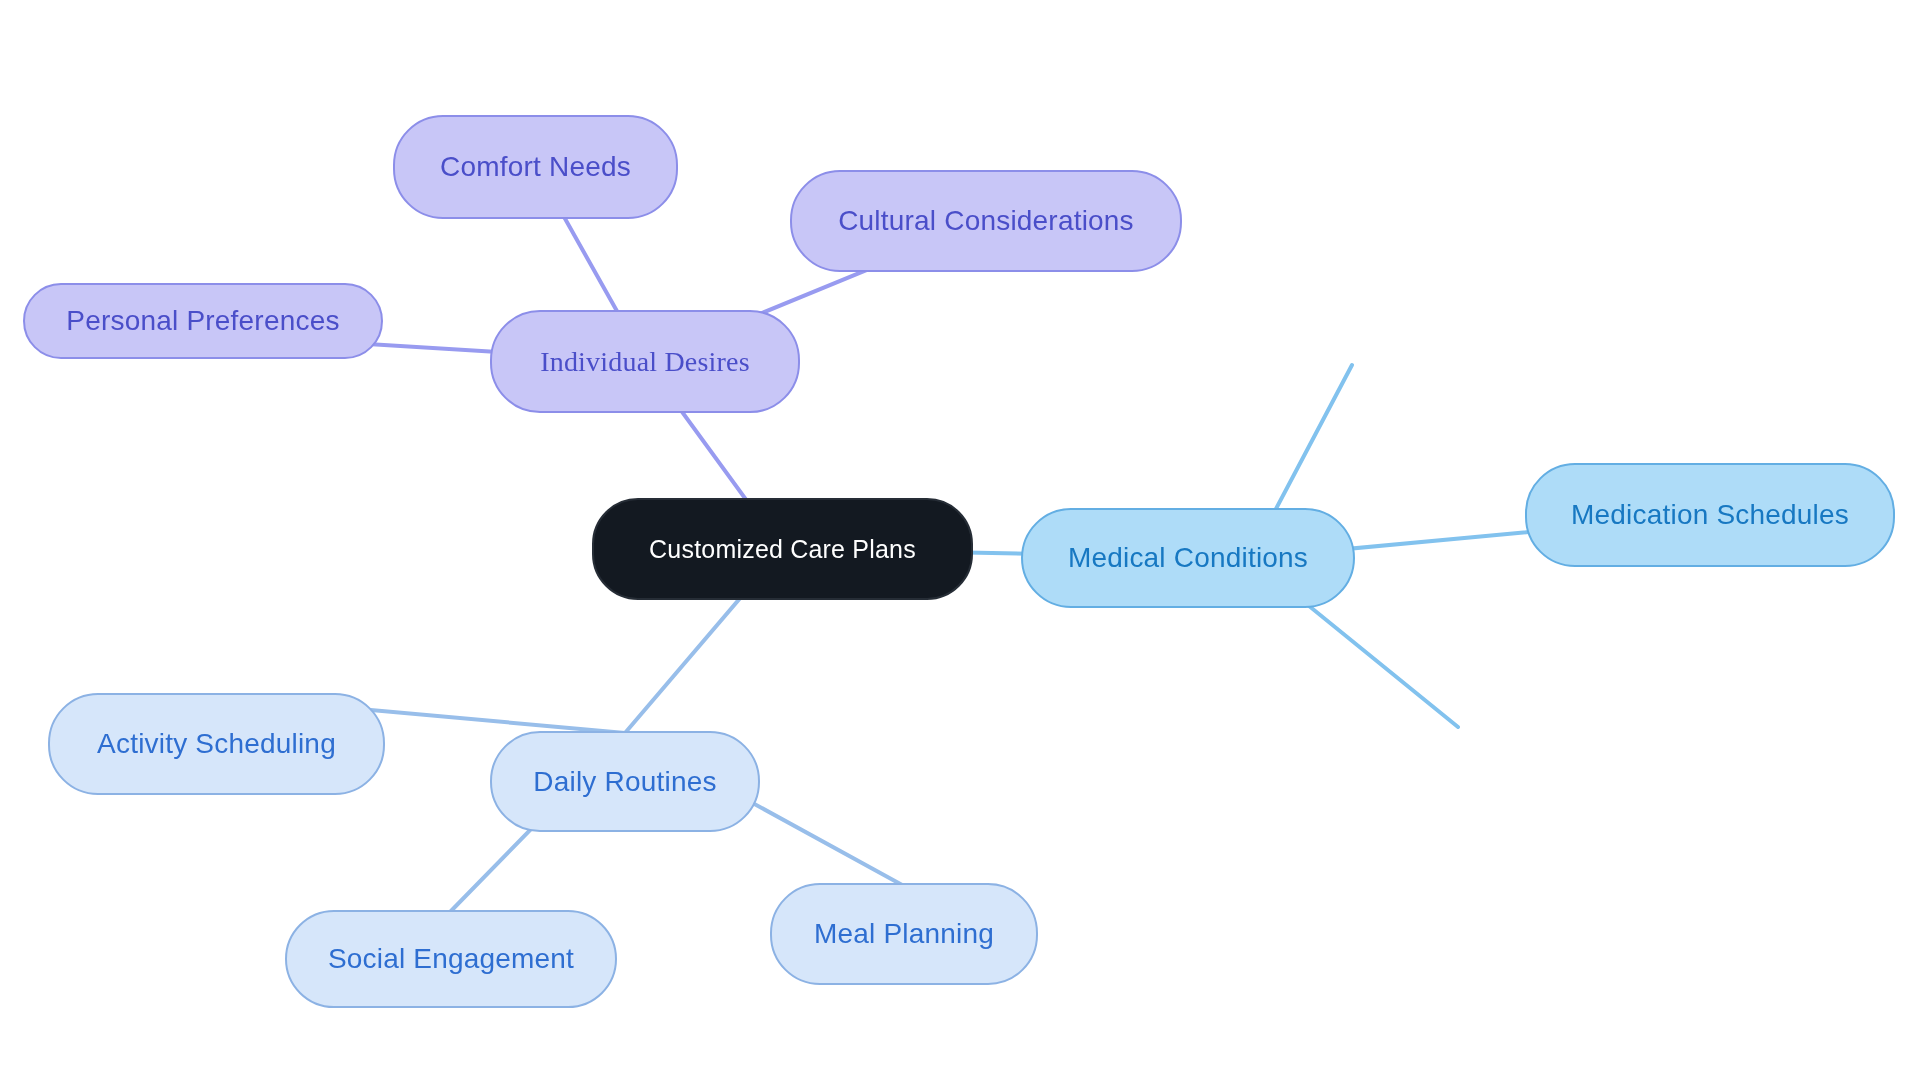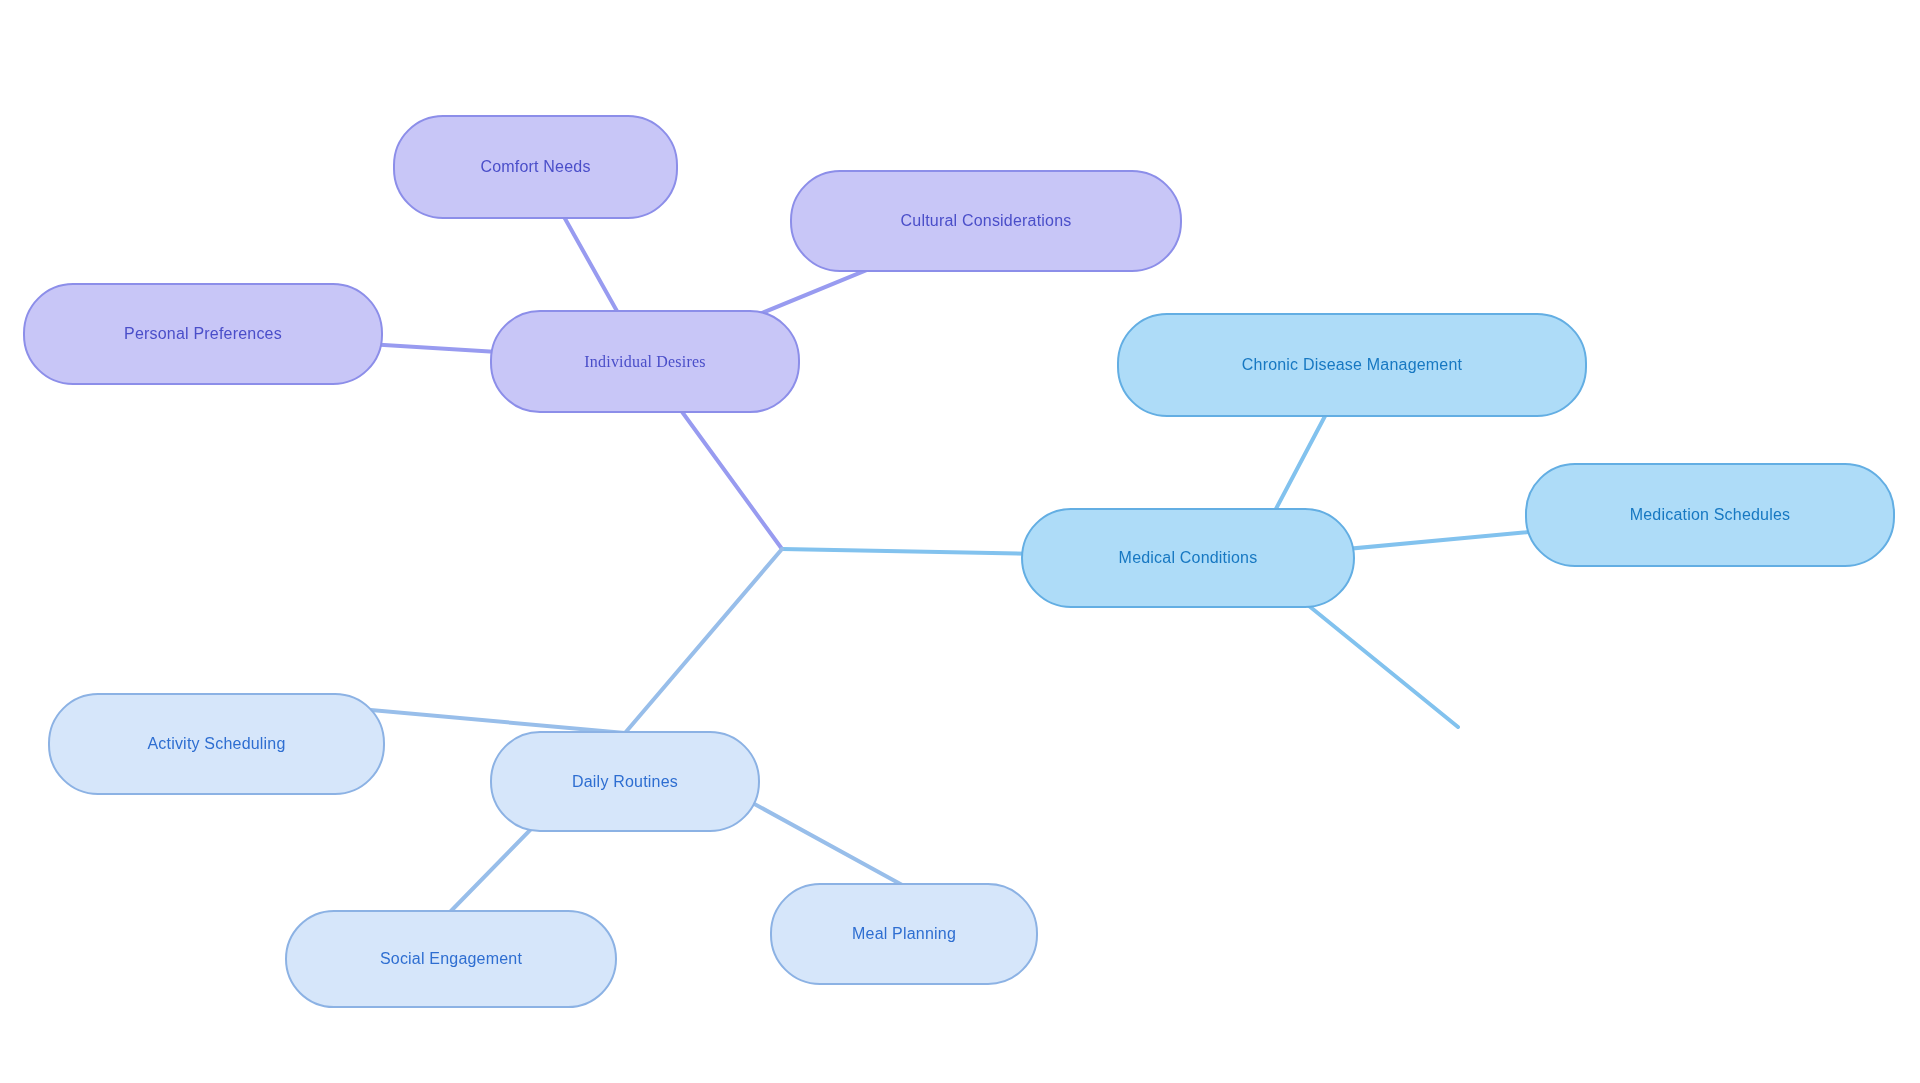--- a/index.html
+++ b/index.html
@@ -30,21 +30,21 @@
   .e-daily      { stroke: var(--daily-edge, #98BEEA); }
 
   .node {
     position: absolute;
     z-index: 2;
     border-radius: 50px;
     display: flex;
     align-items: center;
     justify-content: center;
     box-sizing: border-box;
-    font-size: 16px;
+    font-size: 28px;
     letter-spacing: 0.2px;
     white-space: nowrap;
     cursor: pointer;
   }
   .branch-individual {
     background: var(--individual-fill, #C8C6F7);
     border: 2px solid var(--individual-border, #8C8EE9);
     color: var(--individual-text, #4A4EC9);
   }
   .branch-medical {
@@ -90,36 +90,36 @@
   </svg>
 
   <div class="node branch-individual" style="left:393px; top:115px; width:285px; height:104px;">
     <span class="node-label">Comfort Needs</span>
   </div>
 
   <div class="node branch-individual" style="left:790px; top:170px; width:392px; height:102px;">
     <span class="node-label">Cultural Considerations</span>
   </div>
 
-  <div class="node branch-individual" style="left:23px; top:283px; width:360px; height:102px;">
+  <div class="node branch-individual" style="left:23px; top:283px; width:360px; height:76px;">
     <span class="node-label">Personal Preferences</span>
   </div>
 
   <div class="node branch-individual" style="left:490px; top:310px; width:310px; height:103px;font-family:Liberation Serif, serif;">
     <span class="node-label">Individual Desires</span>
   </div>
 
-  <div class="node branch-medical" style="left:1117px; top:313px; width:470px; height:104px;">
-    <span class="node-label">Chronic Disease Management</span>
-  </div>
 
   <div class="node branch-medical" style="left:1525px; top:463px; width:370px; height:104px;">
     <span class="node-label">Medication Schedules</span>
   </div>
 
+  <div class="node branch-central" style="left:592px; top:498px; width:381px; height:102px;">
+    <span class="node-label">Customized Care Plans</span>
+  </div>
 
   <div class="node branch-medical" style="left:1021px; top:508px; width:334px; height:100px;">
     <span class="node-label">Medical Conditions</span>
   </div>
 
 
   <div class="node branch-daily" style="left:48px; top:645px; width:337px; height:102px;">
     <span class="node-label">Activity Scheduling</span>
   </div>
 

